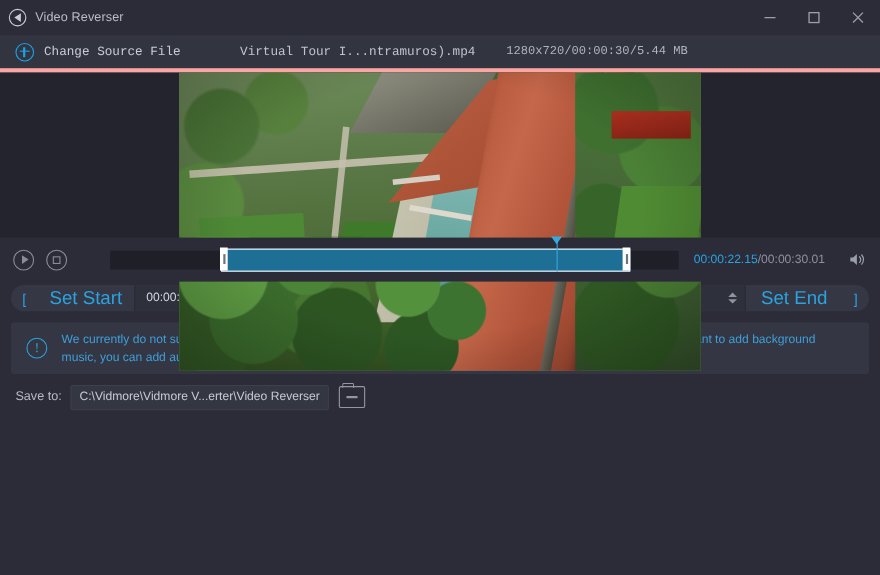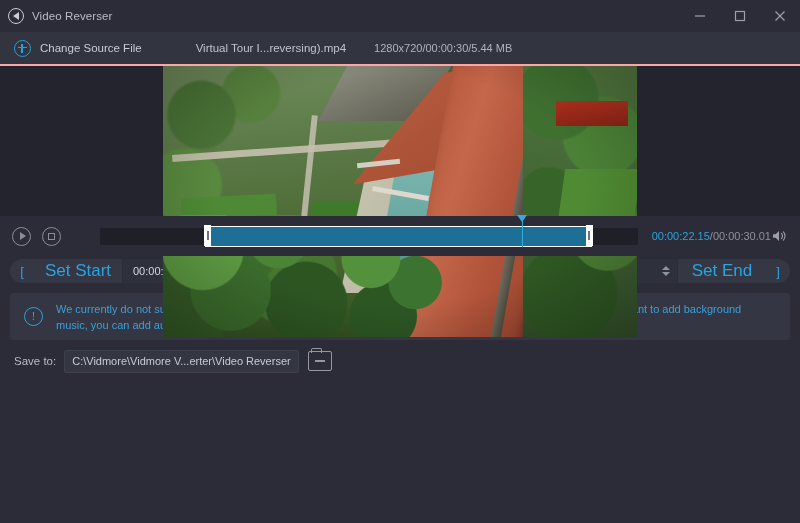--- a/index.html
+++ b/index.html
@@ -59,21 +59,22 @@
   .winbtn svg { display: block; }
 
   
   .sourcebar {
     height: 34px;
     flex: 0 0 34px;
     background: #32343f;
     display: flex;
     align-items: center;
     padding-left: 14px;
-    border-bottom: 2px solid #fca5a5;
+    border-bottom: 4px solid #fca5a5;
+    font-family: Liberation Mono, monospace;
   }
   .plus-icon {
     width: 17px; height: 17px;
     border: 1.7px solid #1aa3e8;
     border-radius: 50%;
     position: relative;
     flex: 0 0 17px;
     margin-right: 9px;
   }
   .plus-icon::before, .plus-icon::after {
@@ -281,21 +282,21 @@
     position:absolute; top:-9px; width:1px; height:31px;
     background:#37a8e0; left:78.5%;
   }
   .playhead::before {
     content:""; position:absolute; left:-5px; top:-1px;
     width:0;height:0;
     border-left:5.5px solid transparent;
     border-right:5.5px solid transparent;
     border-top:7px solid #37a8e0;
   }
-  .timecode { font-size:11px; white-space:nowrap; margin-right:1px; }
+  .timecode { font-size:11px; white-space:nowrap; margin-right:22px; }
   .timecode .cur { color:#2aa3e0; }
   .timecode .sep, .timecode .tot { color:#8e919c; }
   .vol-icon { color:#9b9eab; display:flex; align-items:center; }
 
   
   .trimrow-outer {
     flex: 0 0 30px;
     background:#2b2c38;
     padding: 0 10px;
     display:flex; align-items:center;
@@ -417,21 +418,21 @@
             <line x1="1.5" y1="1.5" x2="10.5" y2="10.5" stroke="currentColor" stroke-width="1.2"></line>
             <line x1="10.5" y1="1.5" x2="1.5" y2="10.5" stroke="currentColor" stroke-width="1.2"></line>
           </svg>
       </div>
     </div>
   </div>
 
   <div class="sourcebar">
     <span class="plus-icon"></span>
     <span class="change-src-label">Change Source File</span>
-    <span class="src-filename">Virtual Tour I...reversing).mp4</span>
+    <span class="src-filename">Virtual Tour I...ntramuros).mp4</span>
     <span class="src-meta">1280x720/00:00:30/5.44 MB</span>
   </div>
 
   <div class="preview-area">
     <div class="video-frame">
       <div class="v-layer sky-grass"></div>
       <div class="v-layer park-left"></div>
       <div class="v-layer lawn1"></div>
       <div class="v-layer lawn2"></div>
       <div class="v-layer path-a"></div>

